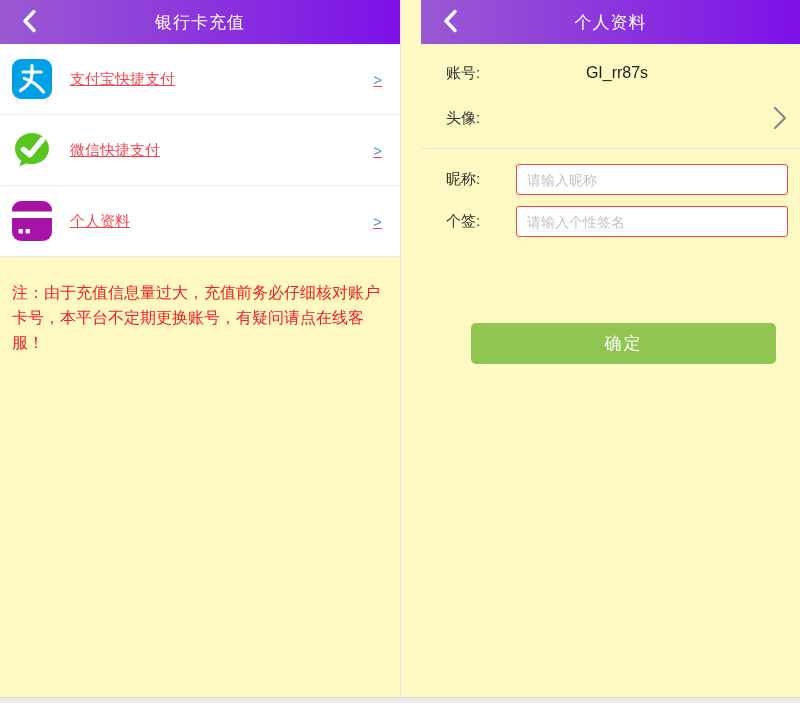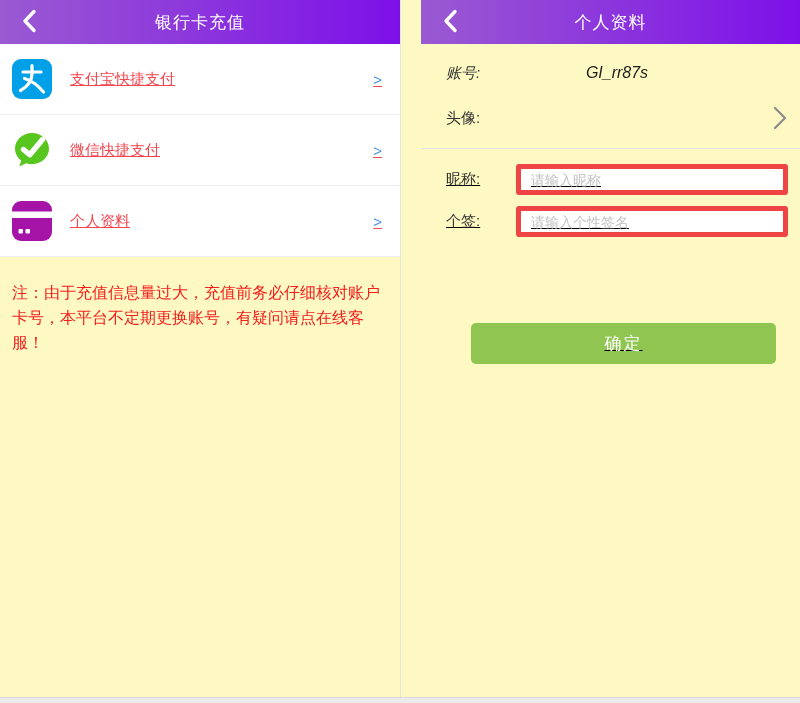--- a/index.html
+++ b/index.html
@@ -72,33 +72,33 @@
   .notice {
     margin: 23px 10px 0 12px;
     color: #f21d1d;
     font-size: 16px;
     line-height: 25px;
   }
 
   
   .profile-top { padding: 6px 12px 0 25px; border-bottom: 1px solid #e5e5e5; }
   .info-row { display: flex; align-items: center; }
-  .row-account { height: 46px; font-style: italic; }
+  .row-account { height: 46px; }
   .row-avatar { height: 52px; padding-bottom: 8px; cursor: pointer; }
   .info-label { font-size: 15px; color: #333; width: 70px; flex: 0 0 auto; }
   .info-value { flex: 1; text-align: center; font-size: 16px; color: #1d1d1d; }
   .chevron-right { margin-left: auto; display: flex; align-items: center; }
 
-  .profile-form { padding: 15px 12px 0 25px; text-decoration: underline; }
+  .profile-form { padding: 15px 12px 0 25px; }
   .form-row { display: flex; align-items: center; margin-bottom: 11px; }
   .form-row .info-label { width: 70px; }
   .text-input {
     flex: 1;
     height: 31px;
-    border: 5px solid #ef4444;
+    border: 1px solid #ef4444;
     border-radius: 3px;
     padding: 0 10px;
     font-size: 14px;
     color: #333;
     outline: none;
     font-family: "Liberation Sans", "DejaVu Sans", sans-serif;
   }
   .text-input::placeholder { color: #c3c3c3; }
 
   .confirm-btn {

